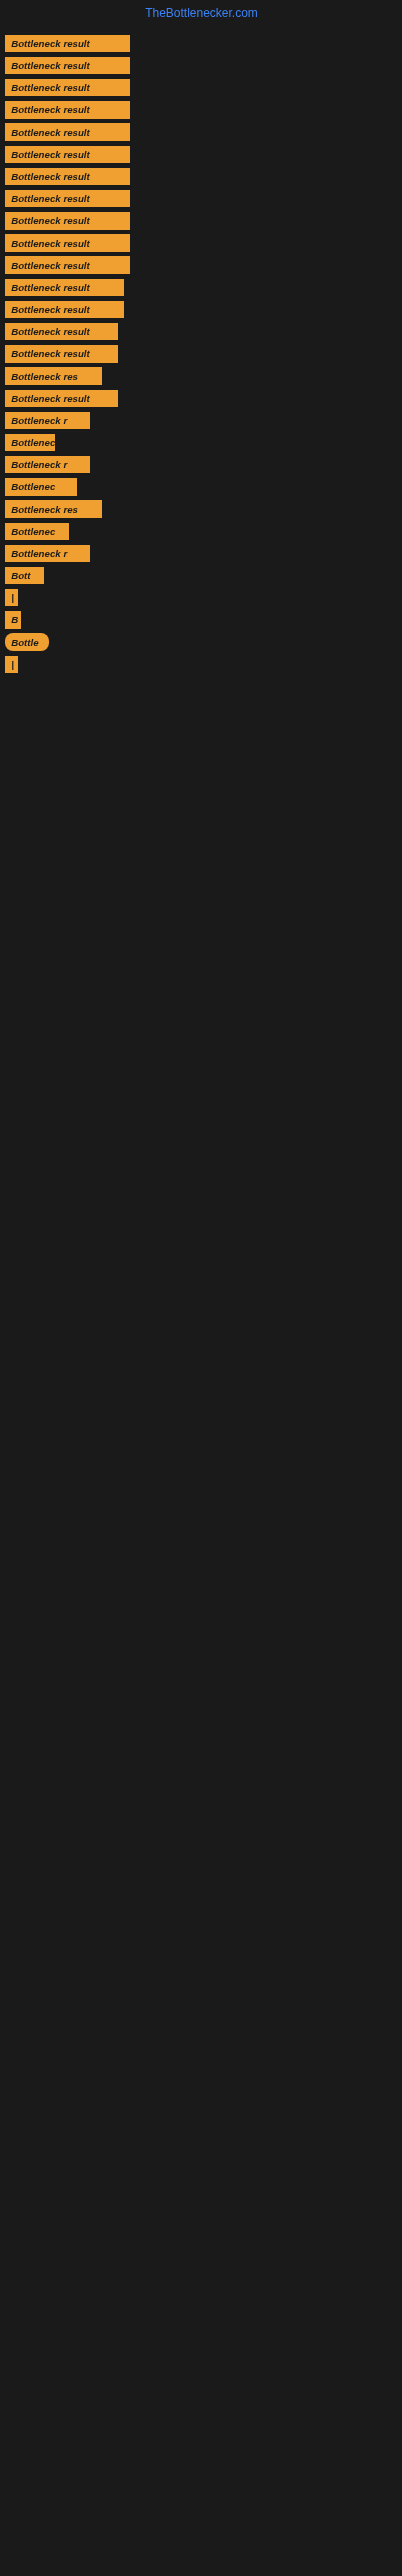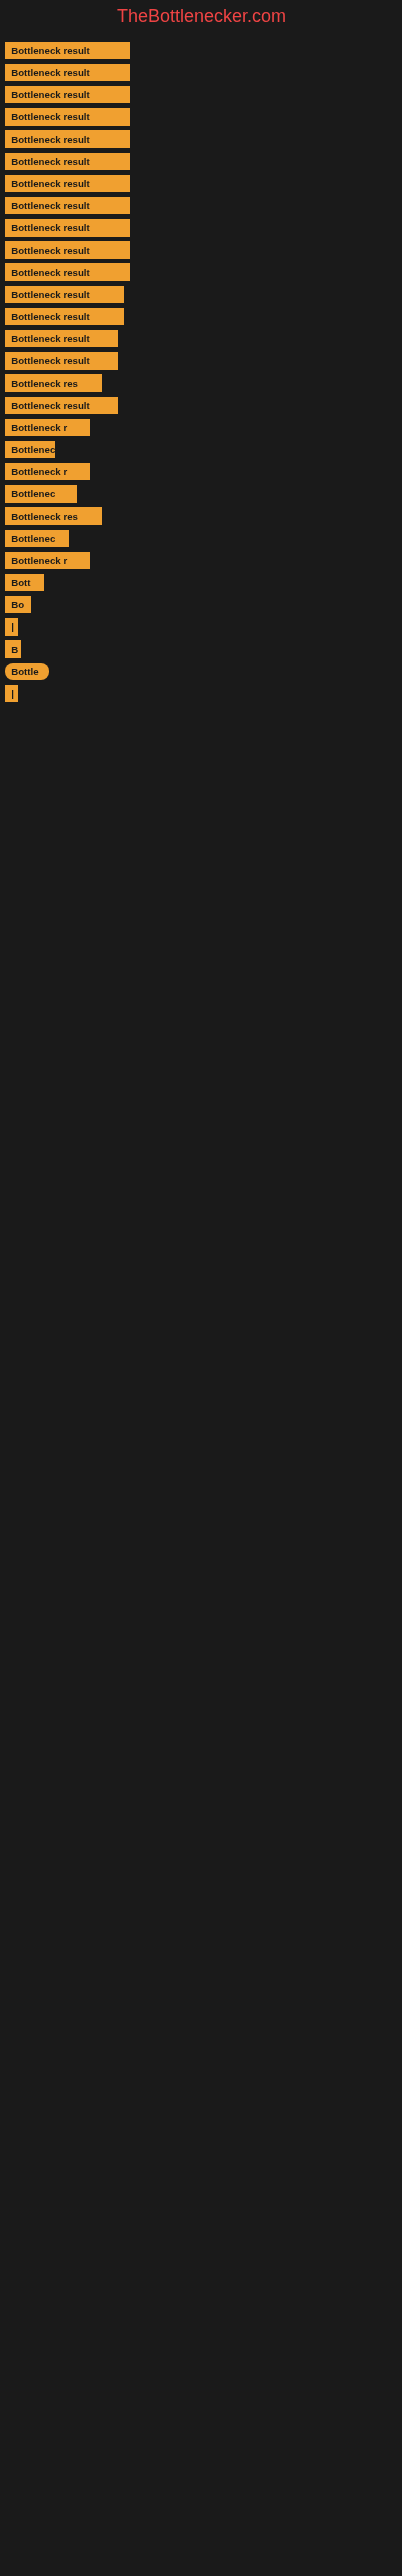--- a/index.html
+++ b/index.html
@@ -9,29 +9,30 @@
     }
     body {
       width: 403px;
       min-height: 2576px;
       background-color: #1a1a1a;
       font-family: Arial, sans-serif;
       position: relative;
     }
     .site-title {
       text-align: center;
-      color: #ef4444;
-      font-size: 18px;
+      color: #3b82f6;
+      font-size: 12px;
       padding: 6.4px 0;
       background-color: #1a1a1a;
     }
     .bottleneck-item {
       display: flex;
       align-items: flex-end;
       margin: 4.8px 3.2px;
+      font-style: italic;
     }
     .bottleneck-badge {
       background-color: #f0a030;
       color: #1a1a1a;
       font-size: 9.7px;
       font-weight: bold;
       padding: 3.2px 6.4px;
       white-space: nowrap;
       overflow: hidden;
       display: inline-block;
@@ -117,23 +118,20 @@
     <div class="bottleneck-item">
       <span class="bottleneck-badge" style="max-width: 64px; width: 64px;">Bottlenec</span>
     </div>
     <div class="bottleneck-item">
       <span class="bottleneck-badge" style="max-width: 85px; width: 85px;">Bottleneck r</span>
     </div>
     <div class="bottleneck-item">
       <span class="bottleneck-badge" style="max-width: 39px; width: 62px;">Bott</span>
     </div>
     <div class="bottleneck-item">
-      <span class="bottleneck-badge" style="max-width: 26px; width: 26px;">Bo</span>
-    </div>
-    <div class="bottleneck-item">
       <span class="bottleneck-badge" style="max-width: 8px; width: 8px;">|</span>
     </div>
     <div class="bottleneck-item">
       <span class="bottleneck-badge" style="max-width: 16px; width: 16px;">B</span>
     </div>
     <div class="bottleneck-item">
       <span class="bottleneck-badge" style="max-width: 44px; width: 44px; border-radius: 8px;">Bottle</span>
     </div>
     <div class="bottleneck-item">
       <span class="bottleneck-badge" style="max-width: 6.4px; width: 6.4px;">|</span>

